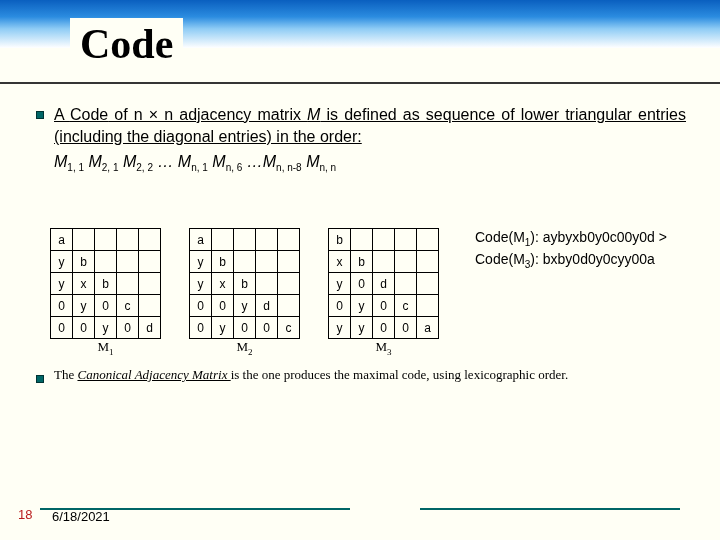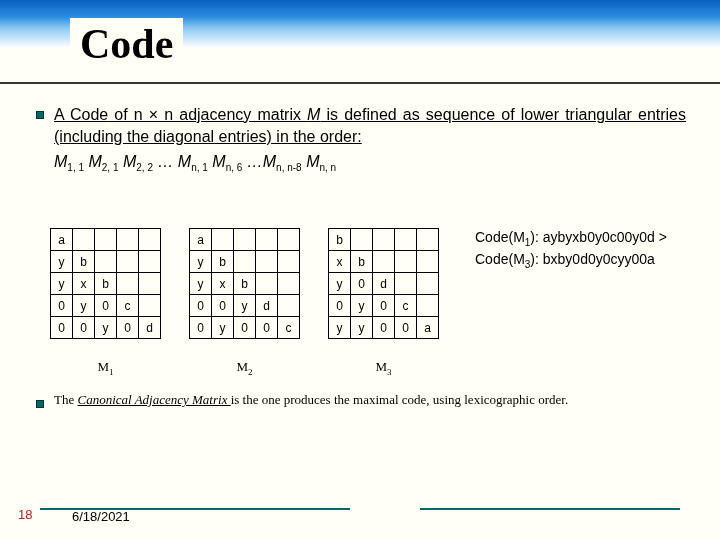--- a/index.html
+++ b/index.html
@@ -56,52 +56,52 @@
   .mblock { display: flex; flex-direction: column; align-items: center; }
   table.mat { border-collapse: collapse; }
   table.mat td {
     width: 22px; height: 22px;
     border: 1px solid #000;
     text-align: center;
     font-size: 12px;
     font-family: Arial, sans-serif;
     background: #fffff5;
   }
-  .mlabel { font-family: Georgia, serif; font-size: 13px; margin-top: 20px; }
+  .mlabel { font-family: Georgia, serif; font-size: 13px; margin-top: 0; }
   .mlabel .ssub { font-size: 9px; vertical-align: sub; }
 
   .codebox {
     font-size: 14px; color: #000;
     line-height: 1.4;
     margin-left: 8px;
   }
   .codebox .cs { font-size: 10px; vertical-align: sub; }
 
   .note {
-    position: absolute; top: 392px; left: 36px; width: 648px;
+    position: absolute; top: 367px; left: 36px; width: 648px;
     display: flex; align-items: flex-end;
   }
   .note .txt { font-family: "Comic Sans MS", cursive; font-size: 13px; }
   .note .under { font-style: italic; }
 
   .footer {
     position: absolute; left: 0; bottom: 32px; width: 720px;
   }
   .footer .line {
     position: absolute; top: 0; height: 2px;
     background: #006666;
   }
   .footer .lineL { left: 40px; width: 310px; }
   .footer .lineR { left: 420px; width: 260px; }
   .pagenum {
     position: absolute; left: 18px; bottom: 18px;
     font-size: 13px; color: #b91c1c;
   }
   .date {
-    position: absolute; left: 72px; bottom: 16px;
+    position: absolute; left: 52px; bottom: 16px;
     font-size: 13px; color: #000;
   }
 </style>
 </head>
 <body>
 
 <div class="header-grad"></div>
 <div class="rule top"></div>
 <div class="title-wrap">
   <div class="title">Code</div>

